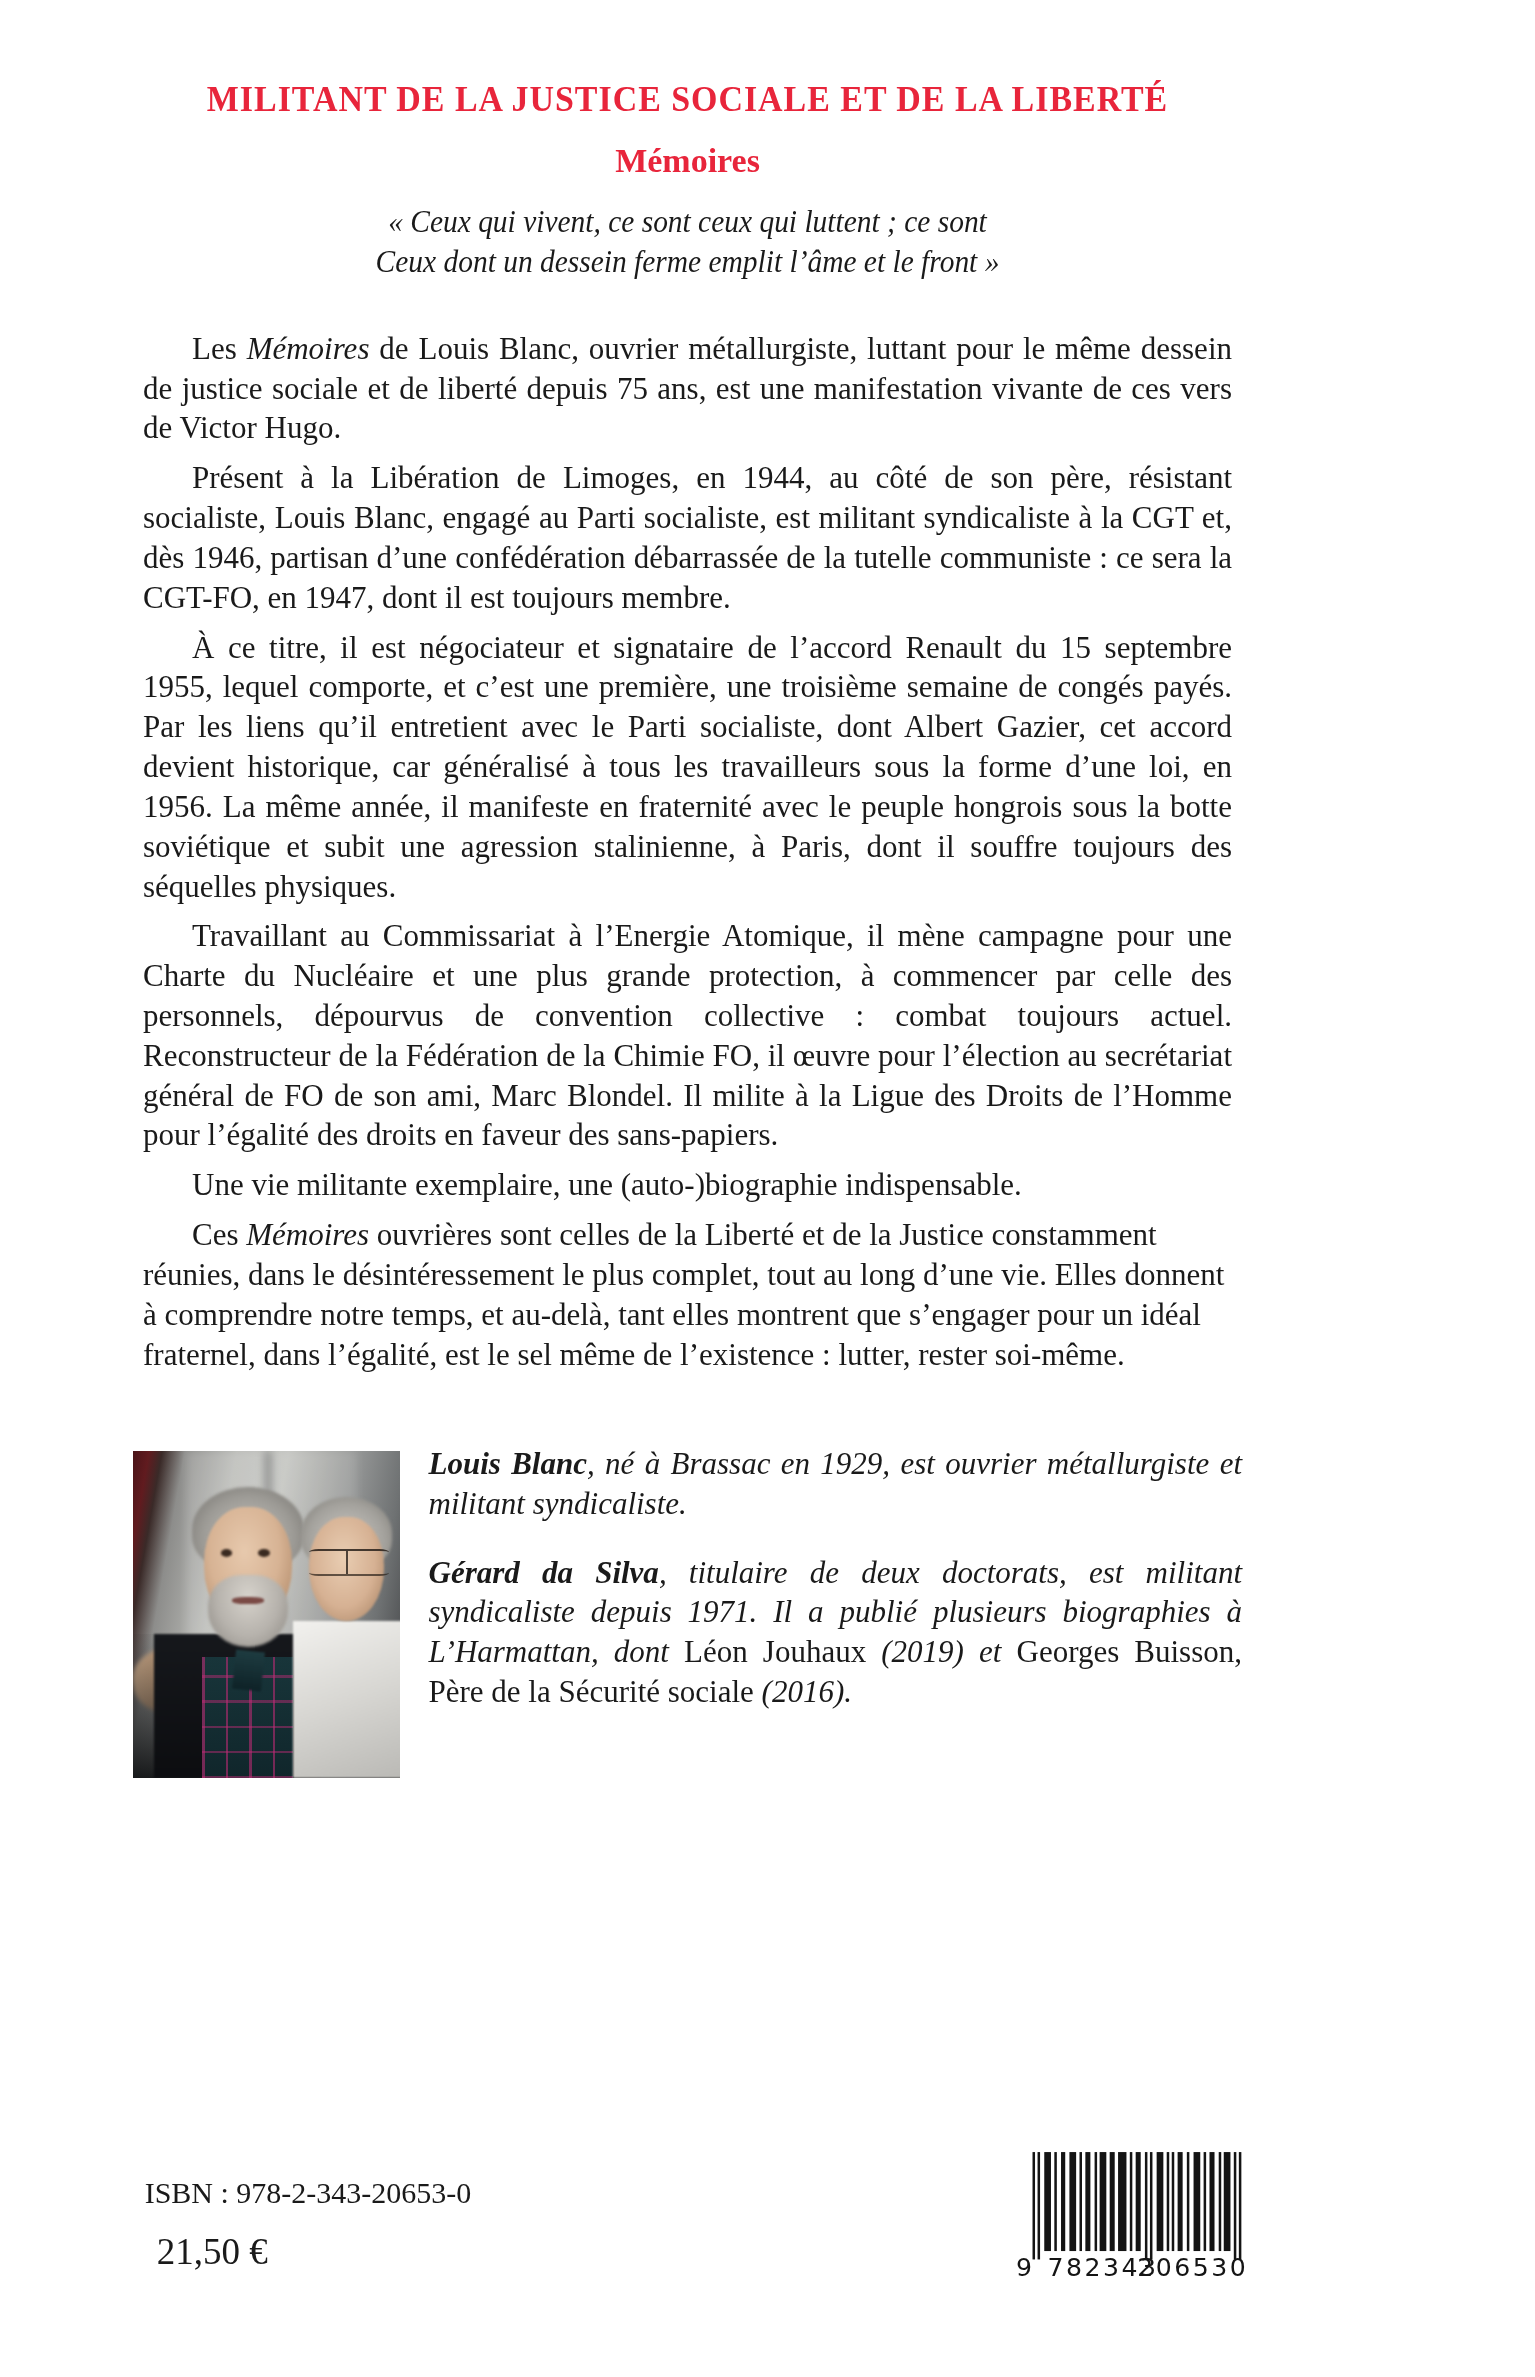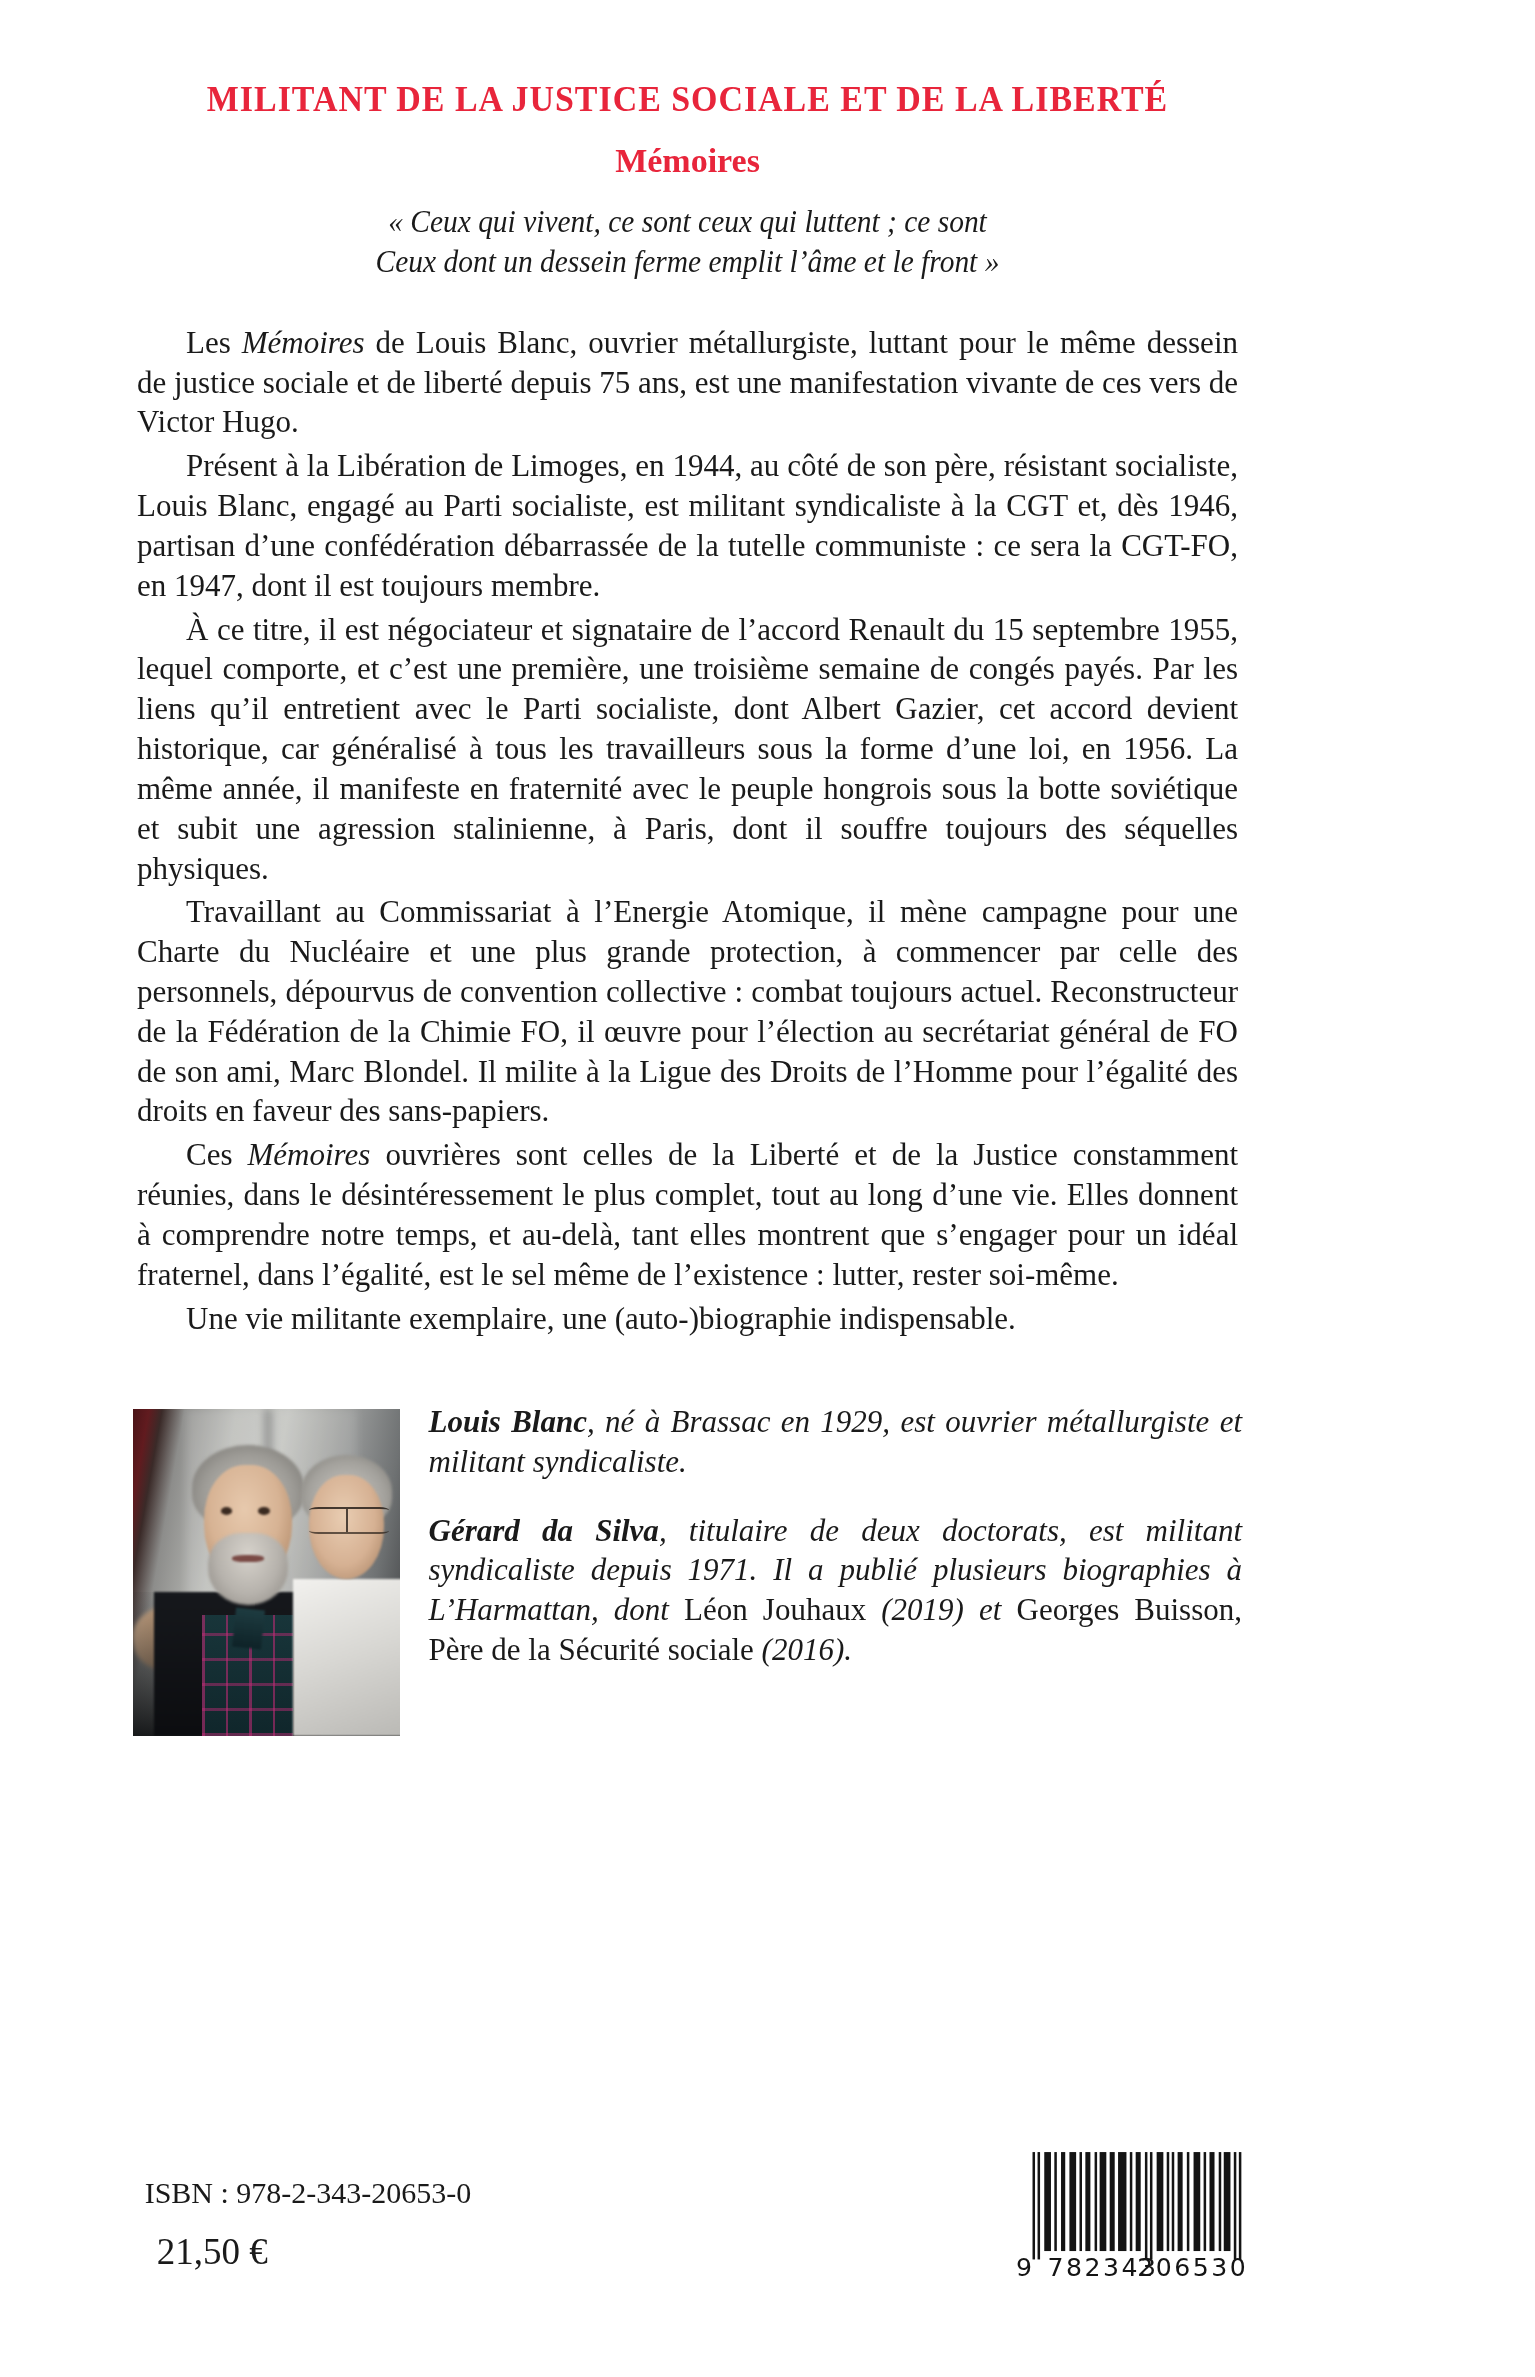--- a/index.html
+++ b/index.html
@@ -62,21 +62,21 @@
   
   .body-text {
     padding-top: 37px;
     font-size: 31px;
     line-height: 1.285;
     text-align: justify;
     text-justify: inter-word;
     transform-origin: left top;
   }
   .body-text p {
-    margin: 4px;
+    margin: 10px;
     text-indent: 49px;
     text-align: justify;
   }
   .body-text p:last-child { text-align: left; }
   .it { font-style: italic; }
 
   
   .authors {
     position: relative;
     padding-top: 60px;
@@ -252,22 +252,22 @@
   <div class="epigraph">
     <span class="ln">« Ceux qui vivent, ce sont ceux qui luttent ; ce sont</span>
     <span class="ln">Ceux dont un dessein ferme emplit l’âme et le front »</span>
   </div>
 
   <div class="body-text">
     <p><span>Les </span><span class="it">Mémoires</span><span> de Louis Blanc, ouvrier métallurgiste, luttant pour le même dessein de justice sociale et de liberté depuis 75 ans, est une manifestation vivante de ces vers de Victor Hugo.</span></p>
     <p>Présent à la Libération de Limoges, en 1944, au côté de son père, résistant socialiste, Louis Blanc, engagé au Parti socialiste, est militant syndicaliste à la CGT et, dès 1946, partisan d’une confédération débarrassée de la tutelle communiste : ce sera la CGT-FO, en 1947, dont il est toujours membre.</p>
     <p>À ce titre, il est négociateur et signataire de l’accord Renault du 15 septembre 1955, lequel comporte, et c’est une première, une troisième semaine de congés payés. Par les liens qu’il entretient avec le Parti socialiste, dont Albert Gazier, cet accord devient historique, car généralisé à tous les travailleurs sous la forme d’une loi, en 1956. La même année, il manifeste en fraternité avec le peuple hongrois sous la botte soviétique et subit une agression stalinienne, à Paris, dont il souffre toujours des séquelles physiques.</p>
     <p>Travaillant au Commissariat à l’Energie Atomique, il mène campagne pour une Charte du Nucléaire et une plus grande protection, à commencer par celle des personnels, dépourvus de convention collective : combat toujours actuel. Reconstructeur de la Fédération de la Chimie FO, il œuvre pour l’élection au secrétariat général de FO de son ami, Marc Blondel. Il milite à la Ligue des Droits de l’Homme pour l’égalité des droits en faveur des sans-papiers.</p>
+    <p>Une vie militante exemplaire, une (auto-)biographie indispensable.</p>
     <p><span>Ces </span><span class="it">Mémoires</span><span> ouvrières sont celles de la Liberté et de la Justice constamment réunies, dans le désintéressement le plus complet, tout au long d’une vie. Elles donnent à comprendre notre temps, et au-delà, tant elles montrent que s’engager pour un idéal fraternel, dans l’égalité, est le sel même de l’existence : lutter, rester soi-même.</span></p>
-    <p>Une vie militante exemplaire, une (auto-)biographie indispensable.</p>
   </div>
 
   <div class="authors clearfix">
     <div class="photo">
       <div class="ph-bg"></div>
       <div class="ph-window"></div>
       <div class="ph-arm"></div>
       <div class="ph-bottom"></div>
       <div class="ph-cardigan-l"></div>
       <div class="ph-shirt-l"></div>

